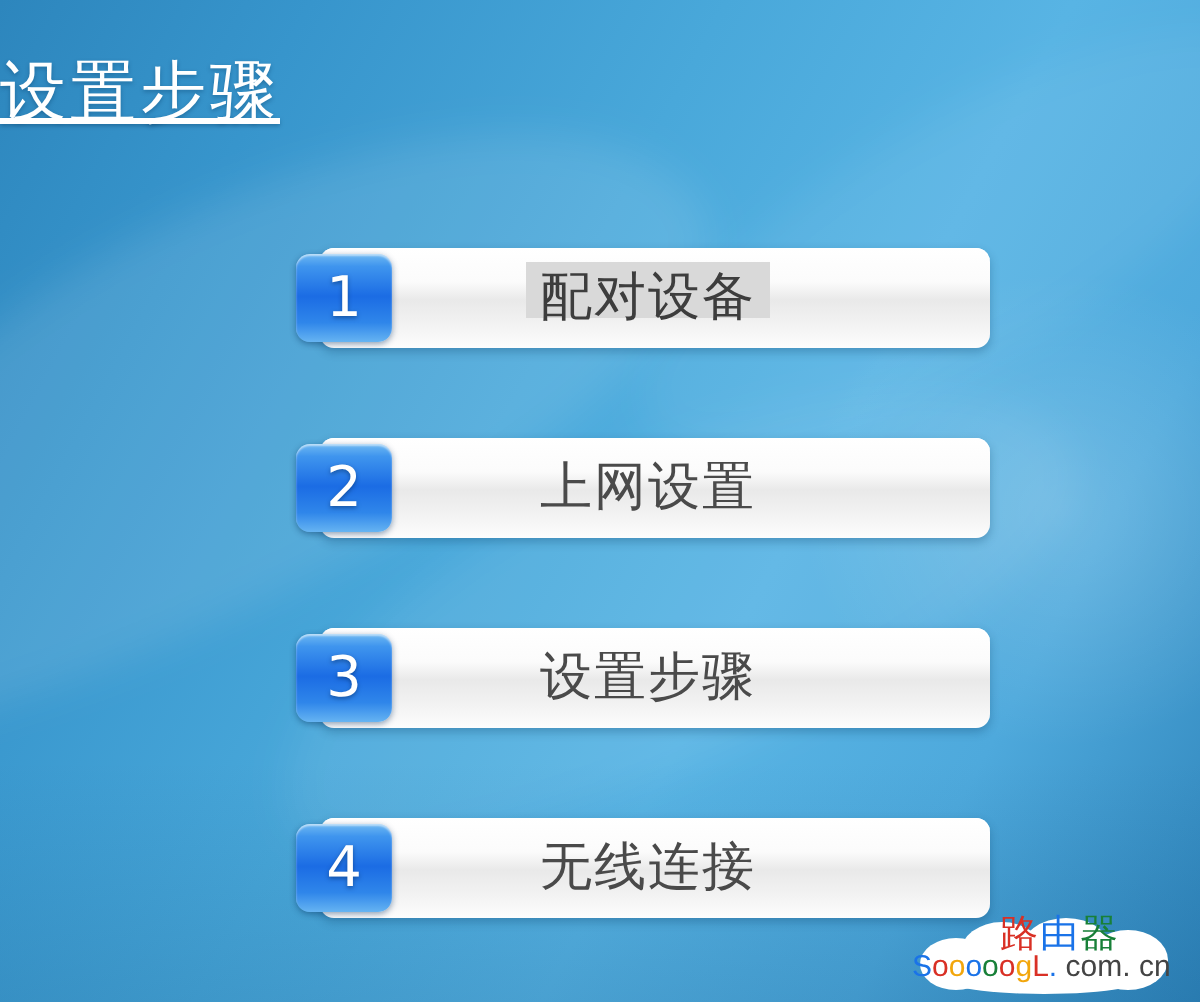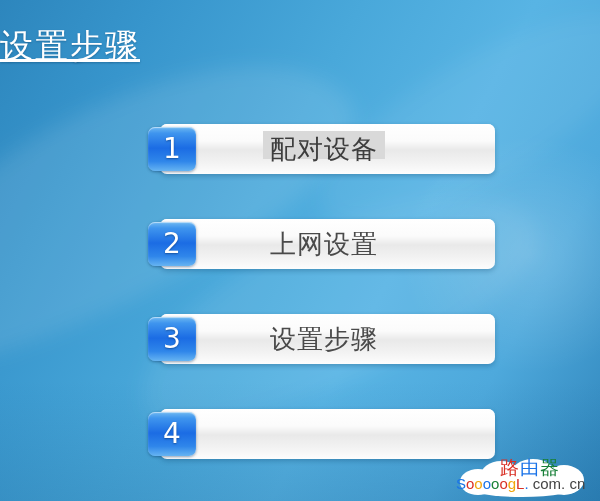--- a/index.html
+++ b/index.html
@@ -239,20 +239,21 @@
         <div class="step-label">上网设置</div>
       </div>
       <div class="step-row">
         <div class="step-panel"></div>
         <div class="step-badge">3</div>
         <div class="step-label">设置步骤</div>
       </div>
       <div class="step-row">
         <div class="step-panel"></div>
         <div class="step-badge">4</div>
+        <div class="step-label">无线连接</div>
       </div>
     </div>
 
   <div id="watermark">
     <div class="cloud">
       <b class="c1"></b>
         <b class="c2"></b>
         <b class="c3"></b>
         <b class="c4"></b>
         <b class="c5"></b>

